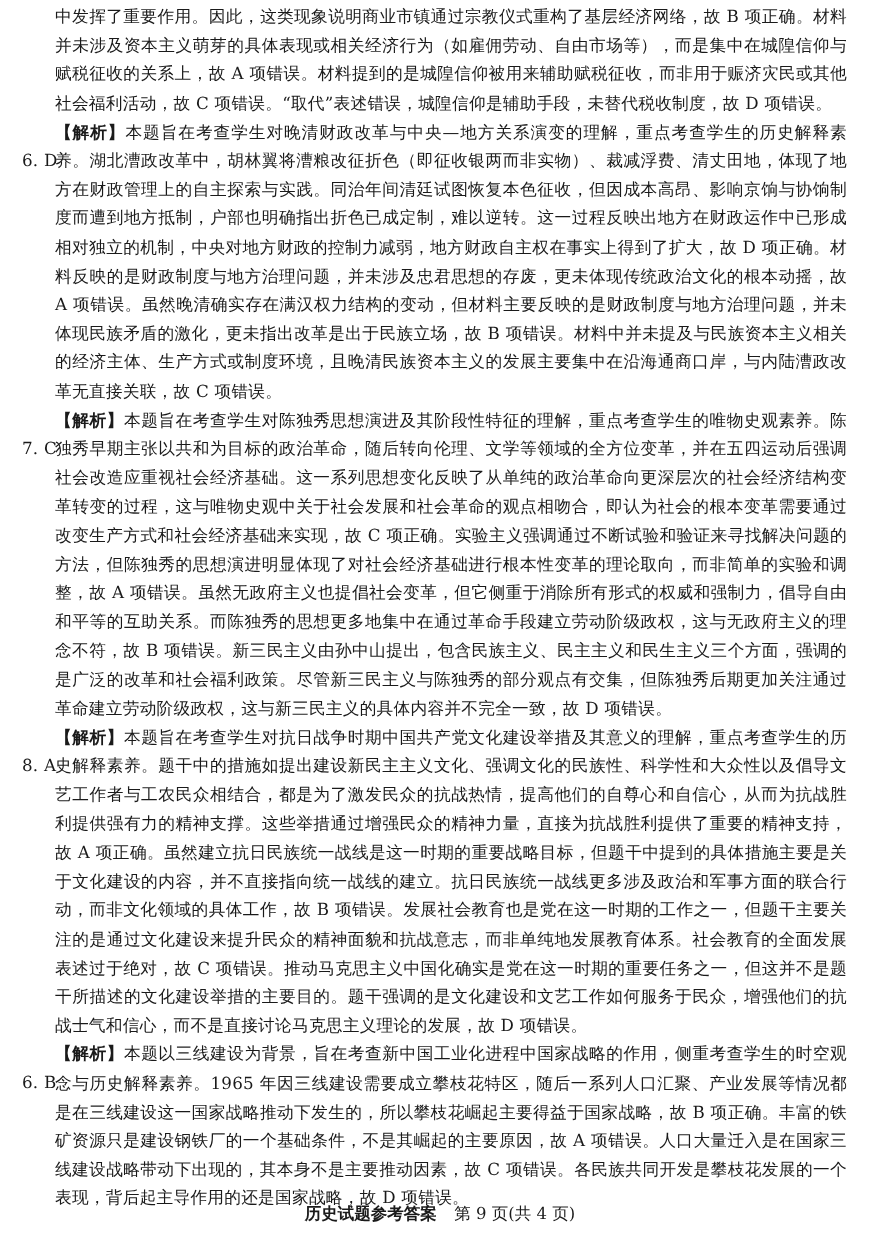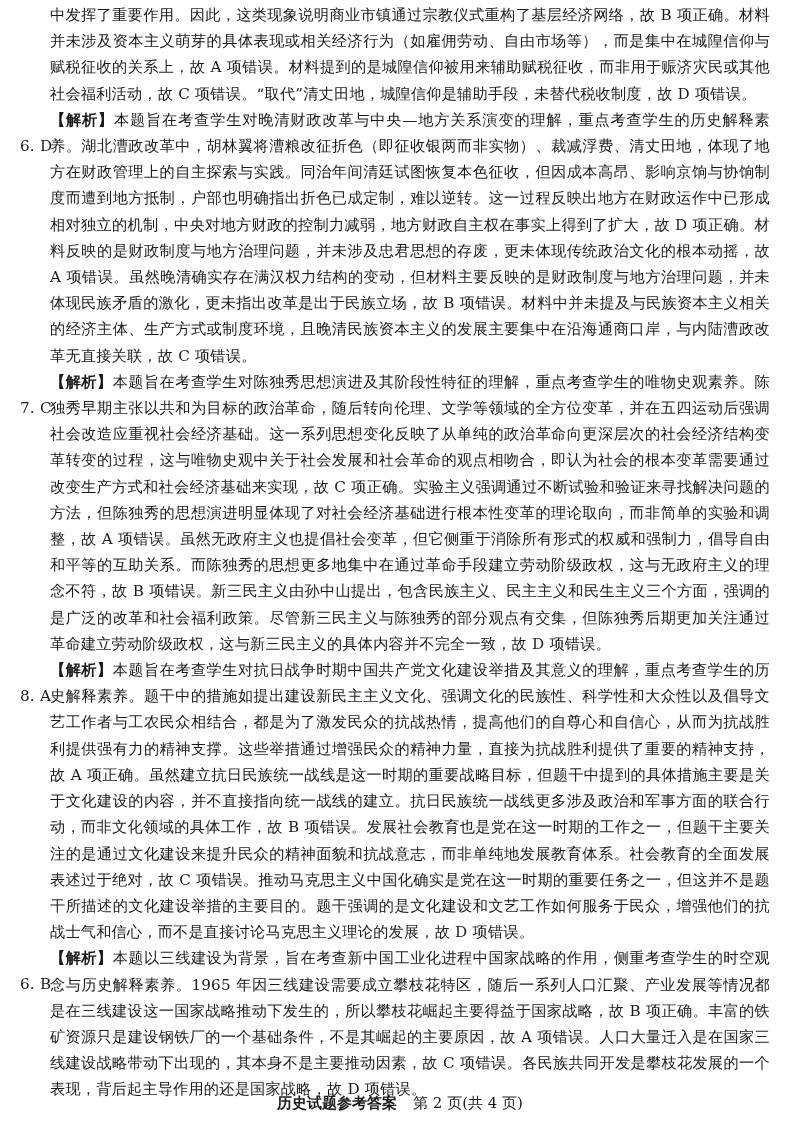--- a/index.html
+++ b/index.html
@@ -28,36 +28,36 @@
   }
   .footer .title { font-weight: bold; font-family: Liberation Serif, serif; margin-right: 16px; text-align: center; }
 </style>
 </head>
 <body>
 
 <div class="page">
   <div class="content">
 
     <p class="para">
-      <span>中发挥了重要作用。因此，这类现象说明商业市镇通过宗教仪式重构了基层经济网络，故 B 项正确。材料并未涉及资本主义萌芽的具体表现或相关经济行为（如雇佣劳动、自由市场等），而是集中在城隍信仰与赋税征收的关系上，故 A 项错误。材料提到的是城隍信仰被用来辅助赋税征收，而非用于赈济灾民或其他社会福利活动，故 C 项错误。“取代”清丈田地，城隍信仰是辅助手段，未替代税收制度，故 D 项错误。</span>
+      <span>中发挥了重要作用。因此，这类现象说明商业市镇通过宗教仪式重构了基层经济网络，故 B 项正确。材料并未涉及资本主义萌芽的具体表现或相关经济行为（如雇佣劳动、自由市场等），而是集中在城隍信仰与赋税征收的关系上，故 A 项错误。材料提到的是城隍信仰被用来辅助赋税征收，而非用于赈济灾民或其他社会福利活动，故 C 项错误。“取代”表述错误，城隍信仰是辅助手段，未替代税收制度，故 D 项错误。</span>
     </p>
 
     <p class="item">
       <span class="item-num">6. D</span><span class="tag">【解析】</span><span>本题旨在考查学生对晚清财政改革与中央—地方关系演变的理解，重点考查学生的历史解释素养。湖北漕政改革中，胡林翼将漕粮改征折色（即征收银两而非实物）、裁减浮费、清丈田地，体现了地方在财政管理上的自主探索与实践。同治年间清廷试图恢复本色征收，但因成本高昂、影响京饷与协饷制度而遭到地方抵制，户部也明确指出折色已成定制，难以逆转。这一过程反映出地方在财政运作中已形成相对独立的机制，中央对地方财政的控制力减弱，地方财政自主权在事实上得到了扩大，故 D 项正确。材料反映的是财政制度与地方治理问题，并未涉及忠君思想的存废，更未体现传统政治文化的根本动摇，故 A 项错误。虽然晚清确实存在满汉权力结构的变动，但材料主要反映的是财政制度与地方治理问题，并未体现民族矛盾的激化，更未指出改革是出于民族立场，故 B 项错误。材料中并未提及与民族资本主义相关的经济主体、生产方式或制度环境，且晚清民族资本主义的发展主要集中在沿海通商口岸，与内陆漕政改革无直接关联，故 C 项错误。</span>
     </p>
 
     <p class="item">
       <span class="item-num">7. C</span><span class="tag">【解析】</span><span>本题旨在考查学生对陈独秀思想演进及其阶段性特征的理解，重点考查学生的唯物史观素养。陈独秀早期主张以共和为目标的政治革命，随后转向伦理、文学等领域的全方位变革，并在五四运动后强调社会改造应重视社会经济基础。这一系列思想变化反映了从单纯的政治革命向更深层次的社会经济结构变革转变的过程，这与唯物史观中关于社会发展和社会革命的观点相吻合，即认为社会的根本变革需要通过改变生产方式和社会经济基础来实现，故 C 项正确。实验主义强调通过不断试验和验证来寻找解决问题的方法，但陈独秀的思想演进明显体现了对社会经济基础进行根本性变革的理论取向，而非简单的实验和调整，故 A 项错误。虽然无政府主义也提倡社会变革，但它侧重于消除所有形式的权威和强制力，倡导自由和平等的互助关系。而陈独秀的思想更多地集中在通过革命手段建立劳动阶级政权，这与无政府主义的理念不符，故 B 项错误。新三民主义由孙中山提出，包含民族主义、民主主义和民生主义三个方面，强调的是广泛的改革和社会福利政策。尽管新三民主义与陈独秀的部分观点有交集，但陈独秀后期更加关注通过革命建立劳动阶级政权，这与新三民主义的具体内容并不完全一致，故 D 项错误。</span>
     </p>
 
     <p class="item">
       <span class="item-num">8. A</span><span class="tag">【解析】</span><span>本题旨在考查学生对抗日战争时期中国共产党文化建设举措及其意义的理解，重点考查学生的历史解释素养。题干中的措施如提出建设新民主主义文化、强调文化的民族性、科学性和大众性以及倡导文艺工作者与工农民众相结合，都是为了激发民众的抗战热情，提高他们的自尊心和自信心，从而为抗战胜利提供强有力的精神支撑。这些举措通过增强民众的精神力量，直接为抗战胜利提供了重要的精神支持，故 A 项正确。虽然建立抗日民族统一战线是这一时期的重要战略目标，但题干中提到的具体措施主要是关于文化建设的内容，并不直接指向统一战线的建立。抗日民族统一战线更多涉及政治和军事方面的联合行动，而非文化领域的具体工作，故 B 项错误。发展社会教育也是党在这一时期的工作之一，但题干主要关注的是通过文化建设来提升民众的精神面貌和抗战意志，而非单纯地发展教育体系。社会教育的全面发展表述过于绝对，故 C 项错误。推动马克思主义中国化确实是党在这一时期的重要任务之一，但这并不是题干所描述的文化建设举措的主要目的。题干强调的是文化建设和文艺工作如何服务于民众，增强他们的抗战士气和信心，而不是直接讨论马克思主义理论的发展，故 D 项错误。</span>
     </p>
 
     <p class="item">
       <span class="item-num">6. B</span><span class="tag">【解析】</span><span>本题以三线建设为背景，旨在考查新中国工业化进程中国家战略的作用，侧重考查学生的时空观念与历史解释素养。1965 年因三线建设需要成立攀枝花特区，随后一系列人口汇聚、产业发展等情况都是在三线建设这一国家战略推动下发生的，所以攀枝花崛起主要得益于国家战略，故 B 项正确。丰富的铁矿资源只是建设钢铁厂的一个基础条件，不是其崛起的主要原因，故 A 项错误。人口大量迁入是在国家三线建设战略带动下出现的，其本身不是主要推动因素，故 C 项错误。各民族共同开发是攀枝花发展的一个表现，背后起主导作用的还是国家战略，故 D 项错误。</span>
     </p>
   </div>
 
   <div class="footer">
-    <span class="title">历史试题参考答案</span><span>第 2 页(共 4 页)</span>
+    <span class="title">历史试题参考答案</span><span>第 9 页(共 4 页)</span>
   </div>
 </div>
 
 </body></html>

